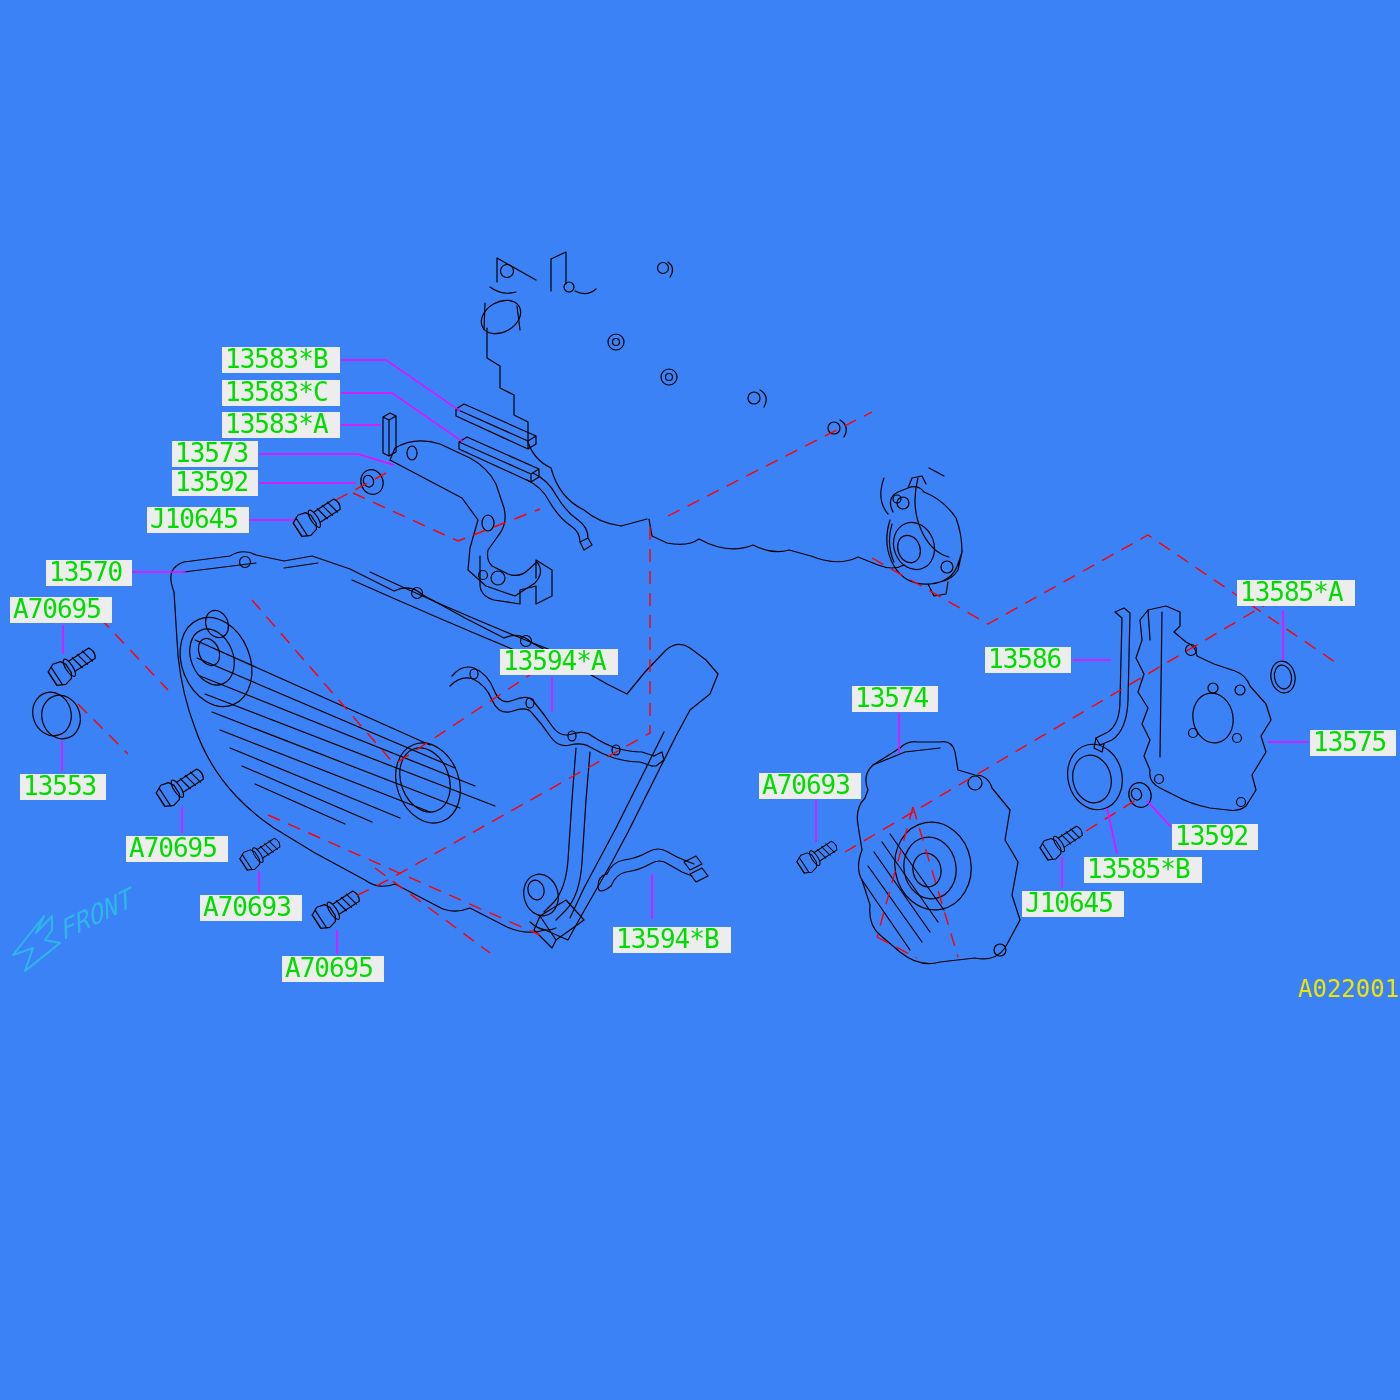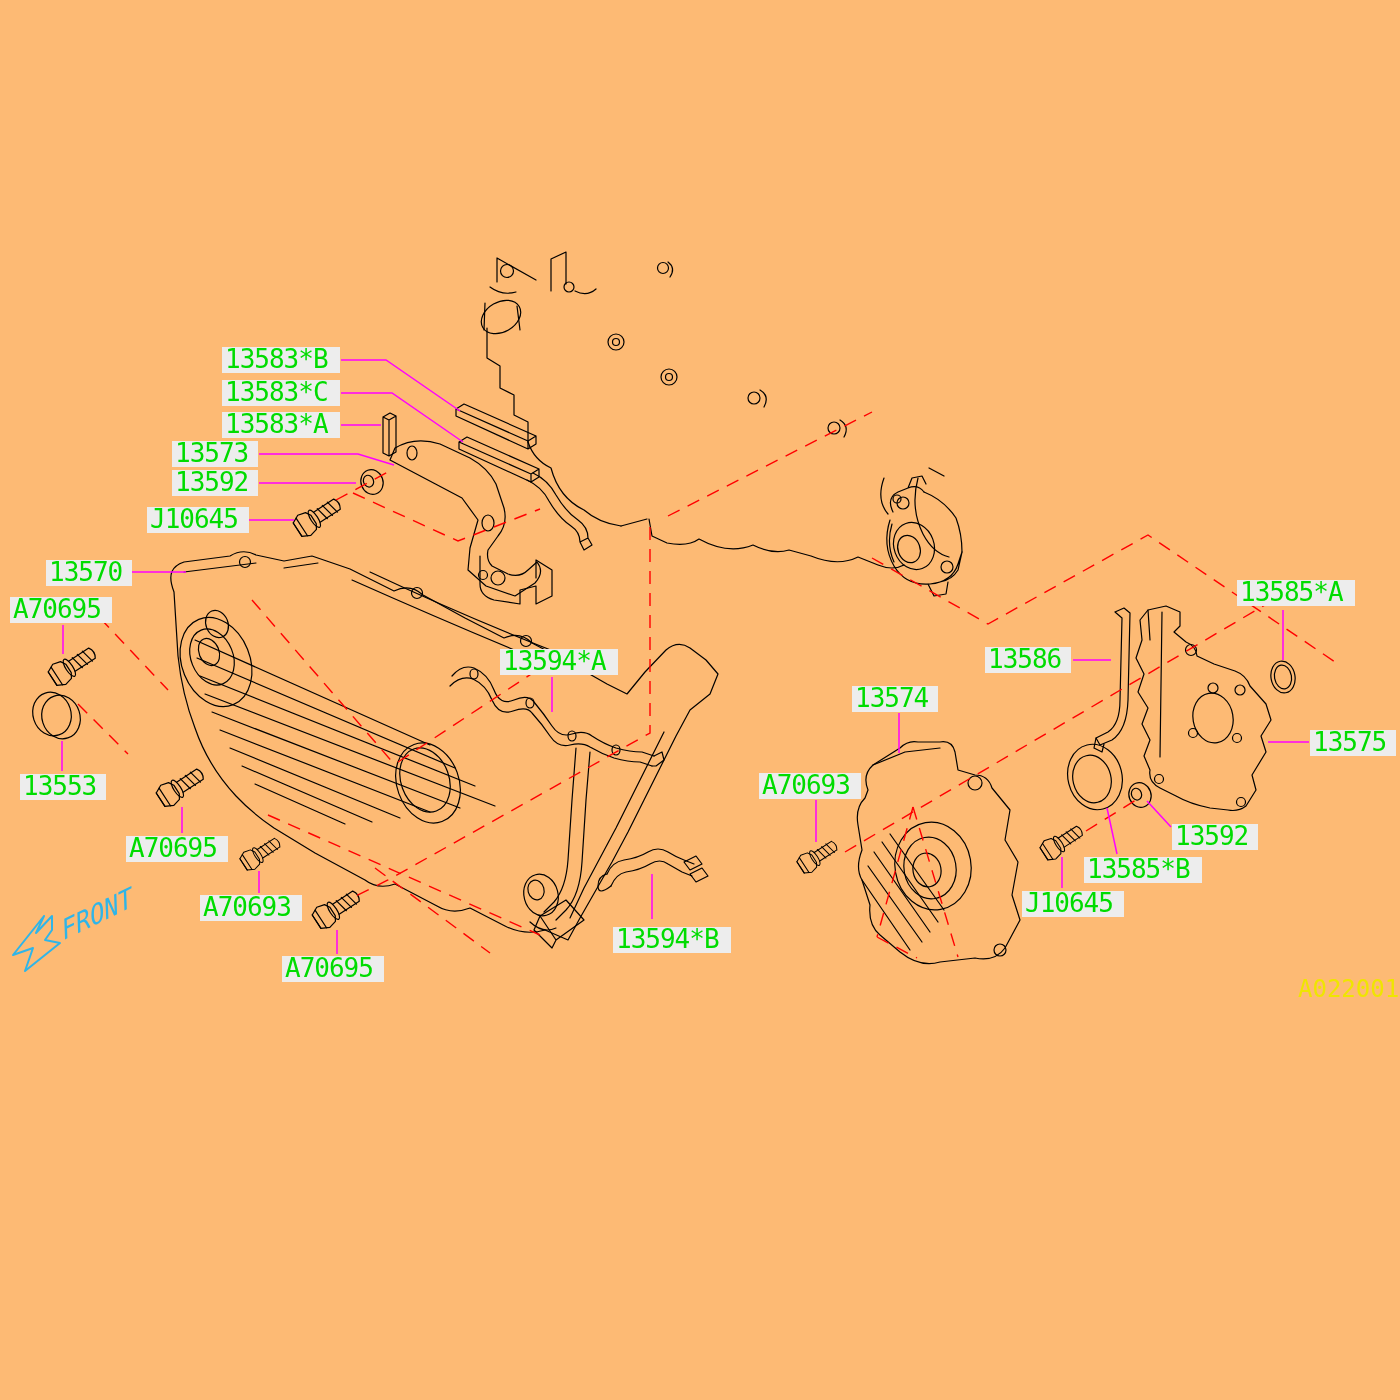--- a/index.html
+++ b/index.html
@@ -1,20 +1,20 @@
 <!DOCTYPE html>
 <html style="--label: #00dc00; --leader: #ff00ff; --alignment: #ff0000; --line_art: #000000; --front: #2fb5e8; --code: #efe500; --label_bg: #ededed;"><head>
 <meta charset="utf-8">
 <style>
   :root{
     --label:#00dc00; --leader:#ff00ff; --alignment:#ff0000;
     --line_art:#000000; --front:#2fb5e8; --code:#efe500; --label_bg:#ededed;
   }
   html,body{margin:0;padding:0;background:#ffffff;}
-  .canvas{position:relative;width:1400px;height:1400px;background:#fdba74;overflow:hidden;
+  .canvas{position:relative;width:1400px;height:1400px;background:#3b82f6;overflow:hidden;
           font-family:"DejaVu Sans Mono", monospace;}
   svg{display:block}
   .k{stroke:var(--line_art);fill:none;stroke-width:1.2;stroke-linejoin:round;stroke-linecap:round}
   .r{stroke:var(--alignment);fill:none;stroke-width:1.4;stroke-dasharray:13 9}
   .m{stroke:var(--leader);fill:none;stroke-width:1.5}
   .lbl{font:26px "DejaVu Sans Mono", monospace;fill:var(--label);letter-spacing:-1px}
   .lblbg{fill:var(--label_bg)}
   .front-t{font:italic 26px "DejaVu Sans Mono", monospace;fill:var(--front)}
   .code-t{font:24px "DejaVu Sans Mono", monospace;fill:var(--code)}
   .cy{stroke:var(--front);fill:none;stroke-width:2;stroke-linejoin:round}

